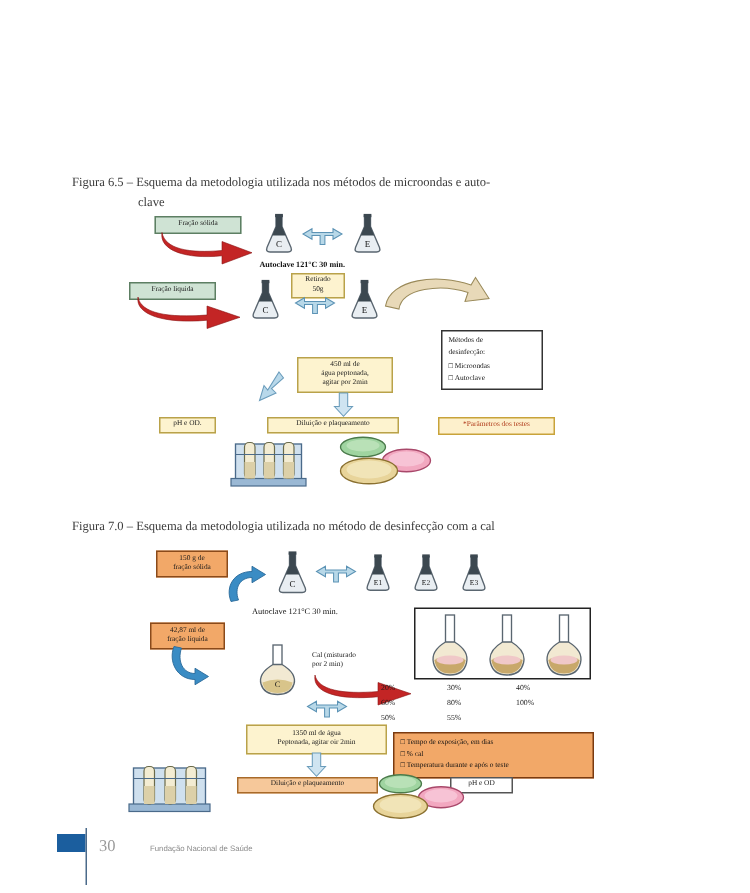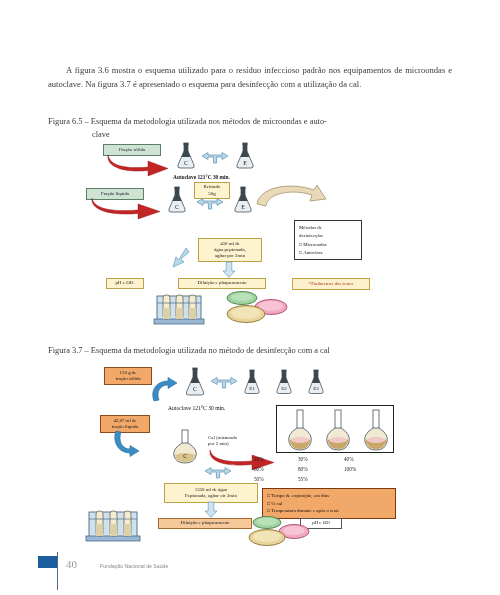--- a/index.html
+++ b/index.html
@@ -157,21 +157,20 @@
     font-size: 5.2px;
     color: #8a8a8a;
     font-family: "Liberation Sans", sans-serif;
   }
 </style>
 </head>
 <body>
 
 <div id="page">
 
-  <div class="intro">A figura 3.6 mostra o esquema utilizado para o resíduo infeccioso padrão nos equipamentos de microondas e autoclave. Na figura 3.7 é apresentado o esquema para desinfecção com a utilização da cal.</div>
 
   <div class="figcaption" id="cap-36">
     <span>Figura 6.5 – Esquema da metodologia utilizada nos métodos de microondas e auto-</span>
     <span class="cap-cont">clave</span>
   </div>
 
   <div class="diagram" id="diagram1">
 
     <div class="box box-green" style="left:55px; top:6px; width:58px; height:12px;">Fração sólida</div>
 
@@ -308,21 +307,21 @@
       </svg>
     </div>
     <div class="petri" style="left:178px; top:166px;">
       <svg width="40" height="20" viewBox="0 0 40 20">
         <ellipse cx="20" cy="10" rx="19" ry="8.5" fill="#e8d49a" stroke="#8a7030" stroke-width="0.9"></ellipse>
         <ellipse cx="20" cy="9" rx="15" ry="6" fill="#f2e6bc" opacity="0.85"></ellipse>
       </svg>
     </div>
   </div>
 
-  <div class="figcaption" id="cap-37">Figura 3.7 – Esquema da metodologia utilizada no método de desinfecção com a cal</div>
+  <div class="figcaption" id="cap-37">Figura 7.0 – Esquema da metodologia utilizada no método de desinfecção com a cal</div>
 
   <div class="diagram" id="diagram2">
 
     <div class="box box-orange" style="left:56px; top:4px; width:48px; height:18px; flex-direction:column;">
       <span>150 g de</span>
       <span>fração sólida</span>
     </div>
 
     <div class="arrow" style="left:100px; top:14px; width:32px; height:26px;">
       <svg width="32" height="26" viewBox="0 0 32 26">
@@ -497,16 +496,16 @@
     <div class="petri" style="left:200px; top:165px;">
       <svg width="38" height="19" viewBox="0 0 38 19">
         <ellipse cx="19" cy="9.5" rx="18" ry="8" fill="#e8d49a" stroke="#8a7030" stroke-width="0.9"></ellipse>
         <ellipse cx="19" cy="8.5" rx="14" ry="5.5" fill="#f2e6bc" opacity="0.85"></ellipse>
       </svg>
     </div>
   </div>
 
   <div id="footer-sq"></div>
   <div id="footer-rule"></div>
-  <div id="pagenum">40</div>
+  <div id="pagenum">30</div>
   <div id="footer-text">Fundação Nacional de Saúde</div>
 
 </div>
 
 </body></html>

